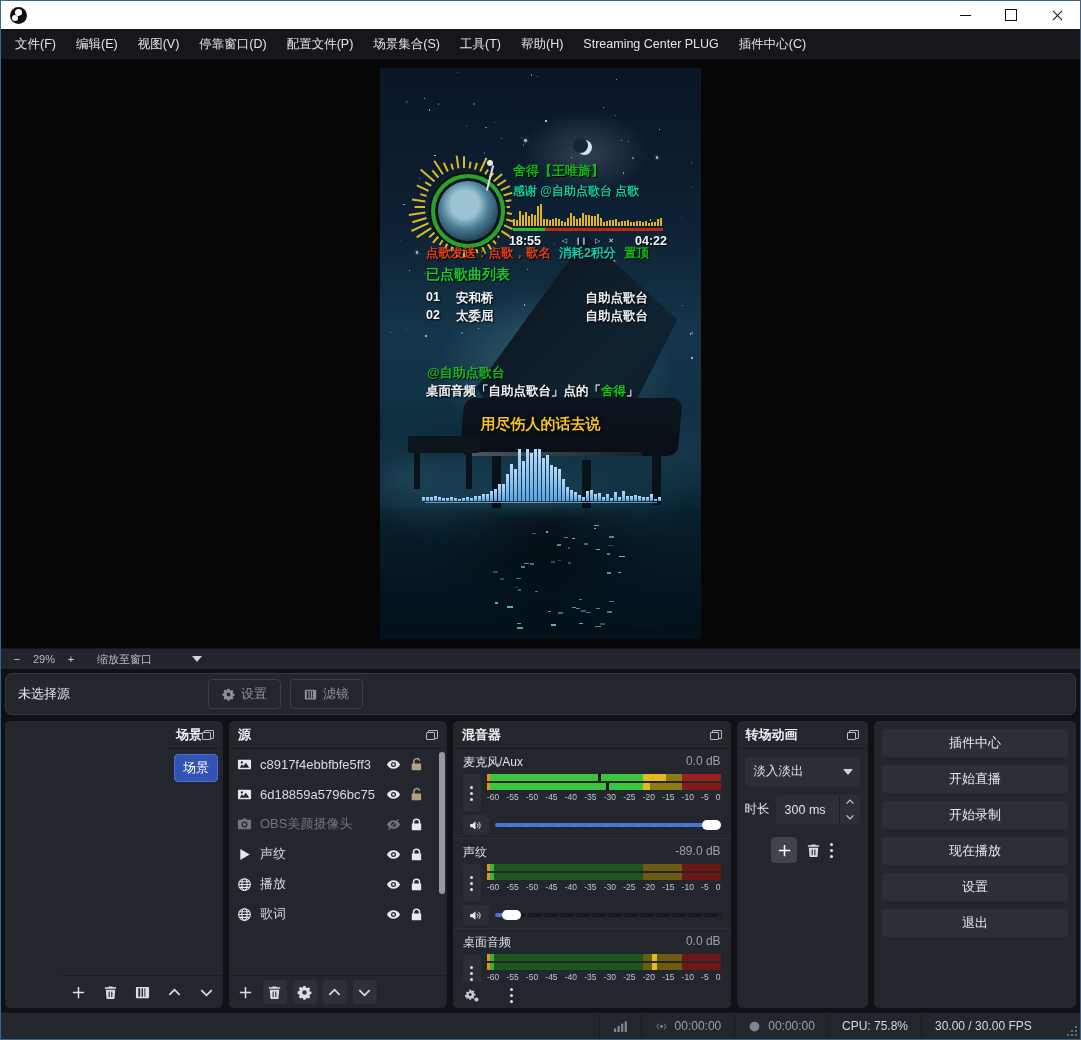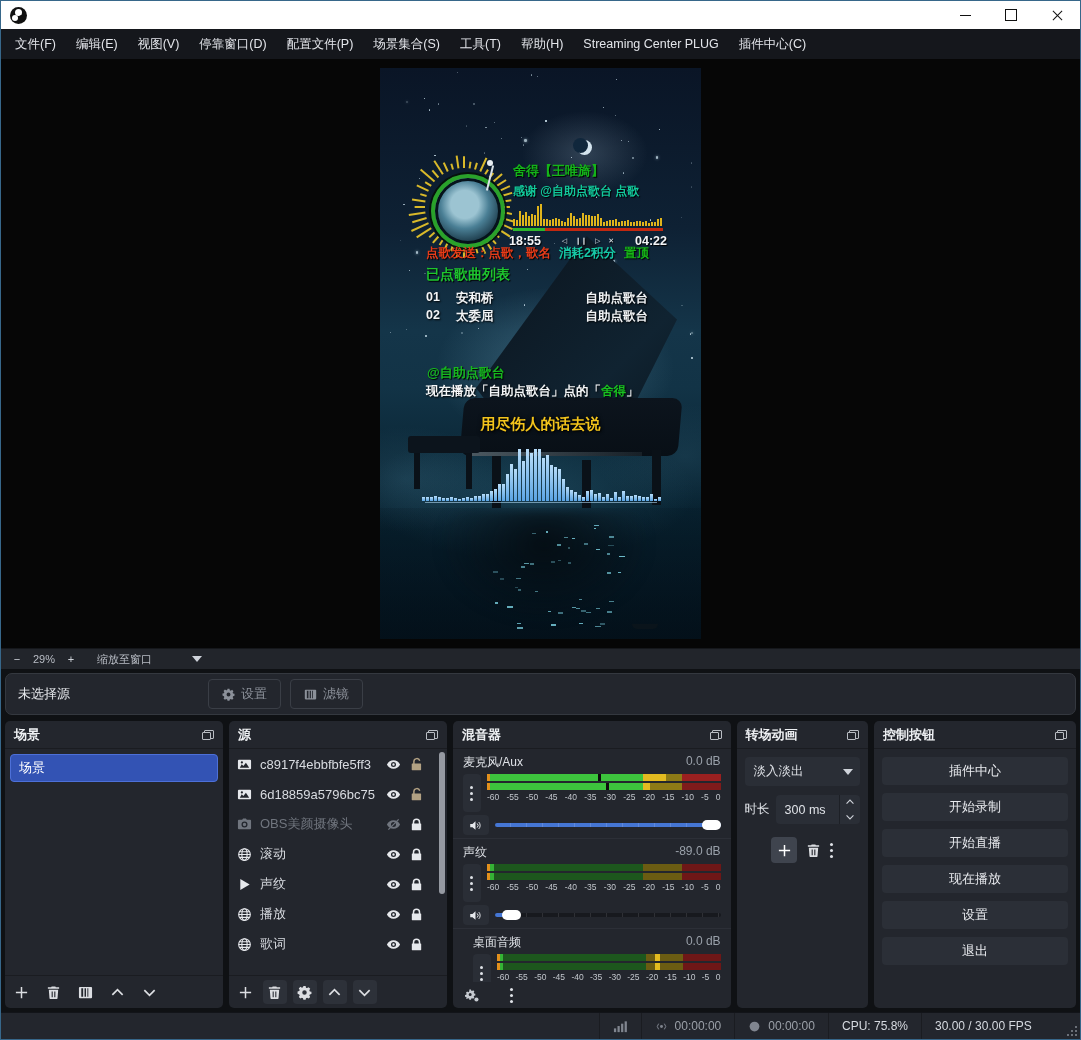--- a/index.html
+++ b/index.html
@@ -92,39 +92,39 @@
   .props-label{font-size:13px;color:#e8eaee;margin-left:12px;width:190px;}
   .pbtn{display:flex;align-items:center;gap:6px;border:1px solid #3a3e46;border-radius:4px;height:28px;padding:0 13px;color:#8b9099;font-size:13px;margin-right:9px;}
   .pbtn .ic{color:#8b9099;}
   
   .docks{display:flex;gap:6px;margin:6px 4px 0;height:287px;flex:0 0 auto;}
   .dock{background:#23262d;border-radius:5px;display:flex;flex-direction:column;overflow:hidden;}
   .dock-h{height:27px;min-height:27px;padding:0 9px;display:flex;align-items:center;justify-content:space-between;font-weight:bold;font-size:13px;color:#eef0f3;border-bottom:1px solid #1a1c21;}
   .popout{width:12px;height:10px;position:relative;}
   .popout::before{content:"";position:absolute;right:0;top:0;width:8px;height:7px;border:1px solid #b9bdc3;border-radius:1px;}
   .popout::after{content:"";position:absolute;left:0;bottom:0;width:7px;height:6px;border:1px solid #b9bdc3;border-radius:1px;background:#23262d;}
-  .d-scenes{width:219px;} .d-sources{width:219px;} .d-mixer{width:279px;} .d-trans{width:132px;} .d-controls{width:203px;}
+  .d-scenes{width:219px;align-items:flex-end;} .d-sources{width:219px;} .d-mixer{width:279px;} .d-trans{width:132px;} .d-controls{width:203px;}
   .dock-body{flex:1;overflow:hidden;position:relative;}
   .dock-foot{height:32px;min-height:32px;border-top:1px solid #1a1c21;display:flex;align-items:center;padding:0 9px;}
   
   .scene-item{margin:5px;height:26px;display:flex;align-items:center;padding:0 8px;font-size:13px;color:#fff;background:#3353b4;border:1px solid #4d70d8;border-radius:4px;}
   .foot-plain{display:flex;gap:17px;color:#dcdee2;}
   .foot-btns{display:flex;gap:6px;align-items:center;color:#dcdee2;}
   .sqbtn{width:24px;height:24px;background:#2d3139;border-radius:4px;display:flex;align-items:center;justify-content:center;color:#dcdee2;}
   
   .src-row{height:30px;display:flex;align-items:center;padding:0 8px;gap:8px;font-size:13px;color:#d8dbe0;}
   .src-row .src-label{flex:1;white-space:nowrap;overflow:hidden;max-width:118px;}
   .src-row.dim{color:#70757e;}
   .src-row.dim .ic{color:#70757e;}
   .src-row .ic{color:#e6e8ec;}
   .src-row .ic.gold{color:#b2a183;}
   .src-scroll{position:absolute;right:2px;top:3px;width:6px;height:142px;background:#a9aeb6;border-radius:3px;opacity:.85;}
   
   .channel{padding:5px 10px 3px;border-bottom:1px solid #2c2f37;}
-  .channel:last-of-type{border-bottom:none;margin-left:10px;}
+  .channel:last-of-type{border-bottom:none;}
   .ch-head{display:flex;justify-content:space-between;font-size:12px;color:#dfe2e7;}
   .ch-db{color:#9aa1aa;}
   .ch-body{display:flex;gap:6px;margin-top:3px;}
   .kebab-btn{width:18px;height:38px;background:#2a2e36;border-radius:4px;display:flex;align-items:center;justify-content:center;}
   .kdots,.kdots::before,.kdots::after{width:3px;height:3px;border-radius:50%;background:#dfe2e7;position:relative;display:block;content:"";}
   .kdots::before{position:absolute;top:-6px;left:0;} .kdots::after{position:absolute;top:6px;left:0;}
   .meter-col{flex:1;}
   .mbar{height:7px;margin-bottom:2px;}
   .m1a{background:linear-gradient(90deg,#e2901c 0,#e2901c 1.2%,#3dc43d 1.2%,#3dc43d 47.6%,#0d0d0d 47.6%,#0d0d0d 48.9%,#3dc43d 48.9%,#3dc43d 66.5%,#e3bb20 66.5%,#e3bb20 76.5%,#8d7a16 76.5%,#8d7a16 83.2%,#9a2020 83.2%,#9a2020 100%);}
   .m1b{background:linear-gradient(90deg,#e2901c 0,#e2901c 1.2%,#3dc43d 1.2%,#3dc43d 50.9%,#0d0d0d 50.9%,#0d0d0d 52.2%,#3dc43d 52.2%,#3dc43d 66.5%,#e3bb20 66.5%,#e3bb20 69.8%,#8d7a16 69.8%,#8d7a16 83.2%,#7f1b1b 83.2%,#7f1b1b 100%);}
@@ -549,21 +549,21 @@
           <span>安和桥</span>
           <span class="by">自助点歌台</span>
       </div>
       <div class="pv-row" style="top:240px">
         <span class="num">02</span>
           <span>太委屈</span>
           <span class="by">自助点歌台</span>
       </div>
       <div class="pv-channel">@自助点歌台</div>
       <div class="pv-nowplaying">
-        <span>现在播放「自助点歌台」点的「</span><span class="song">舍得</span><span>」</span>
+        <span>桌面音频「自助点歌台」点的「</span><span class="song">舍得</span><span>」</span>
       </div>
       <div class="pv-lyric">用尽伤人的话去说</div>
       <div id="bspec">
           <i style="height: 4.18797px;"></i>
           <i style="height: 4.09328px;"></i>
           <i style="height: 4.40349px;"></i>
           <i style="height: 4.95266px;"></i>
           <i style="height: 4.24702px;"></i>
           <i style="height: 3.00218px;"></i>
           <i style="height: 2.77493px;"></i>
@@ -717,32 +717,20 @@
           <span class="src-label">OBS美颜摄像头</span>
           <svg class="ic">
               <use href="#i-eye-off"></use>
             </svg>
           <svg class="ic" style="color:#e6e8ec">
               <use href="#i-lock"></use>
             </svg>
         </div>
         <div class="src-row">
           <svg class="ic">
-              <use href="#i-globe"></use>
-            </svg>
-          <span class="src-label">滚动</span>
-          <svg class="ic">
-              <use href="#i-eye"></use>
-            </svg>
-          <svg class="ic">
-              <use href="#i-lock"></use>
-            </svg>
-        </div>
-        <div class="src-row">
-          <svg class="ic">
               <use href="#i-play"></use>
             </svg>
           <span class="src-label">声纹</span>
           <svg class="ic">
               <use href="#i-eye"></use>
             </svg>
           <svg class="ic">
               <use href="#i-lock"></use>
             </svg>
         </div>
@@ -965,28 +953,24 @@
             </span>
           <svg class="ic">
               <use href="#i-trash"></use>
             </svg>
           <span class="kdots"></span>
         </div>
       </div>
     </div>
 
     <div class="dock d-controls">
-      <div class="dock-h">
-          <span>控制按钮</span>
-          <span class="popout"></span>
-        </div>
       <div class="ctrl-body">
         <div class="cbtn">插件中心</div>
+        <div class="cbtn">开始直播</div>
         <div class="cbtn">开始录制</div>
-        <div class="cbtn">开始直播</div>
         <div class="cbtn">现在播放</div>
         <div class="cbtn">设置</div>
         <div class="cbtn">退出</div>
       </div>
     </div>
   </div>
 
   <div class="statusbar">
     <div class="sb-spacer"></div>
     <div class="sb-sec">

